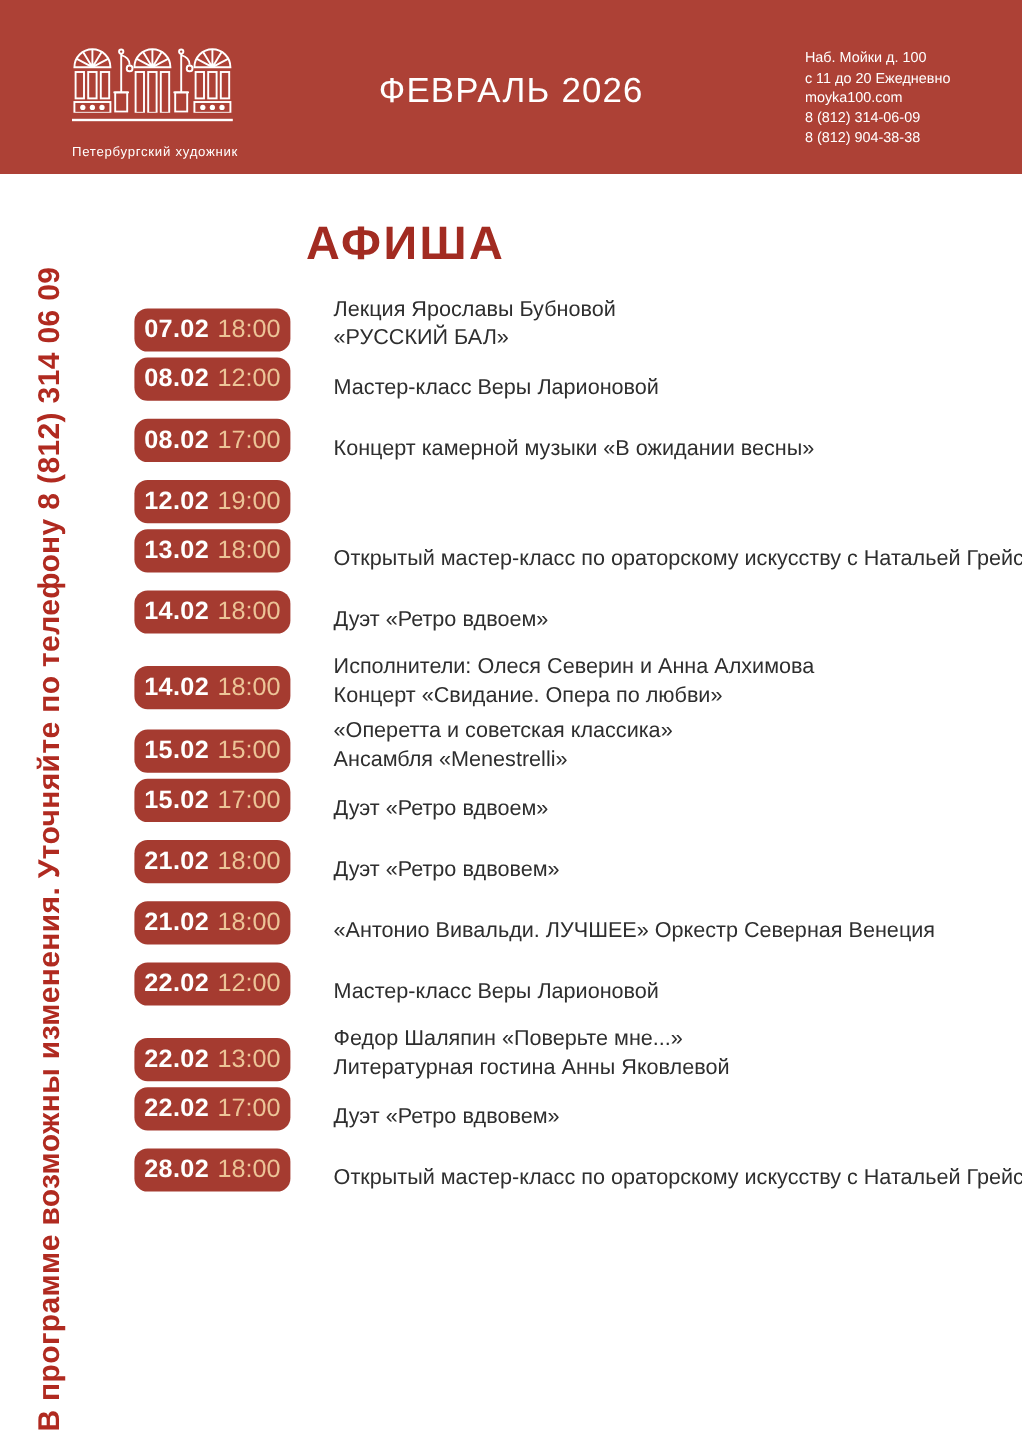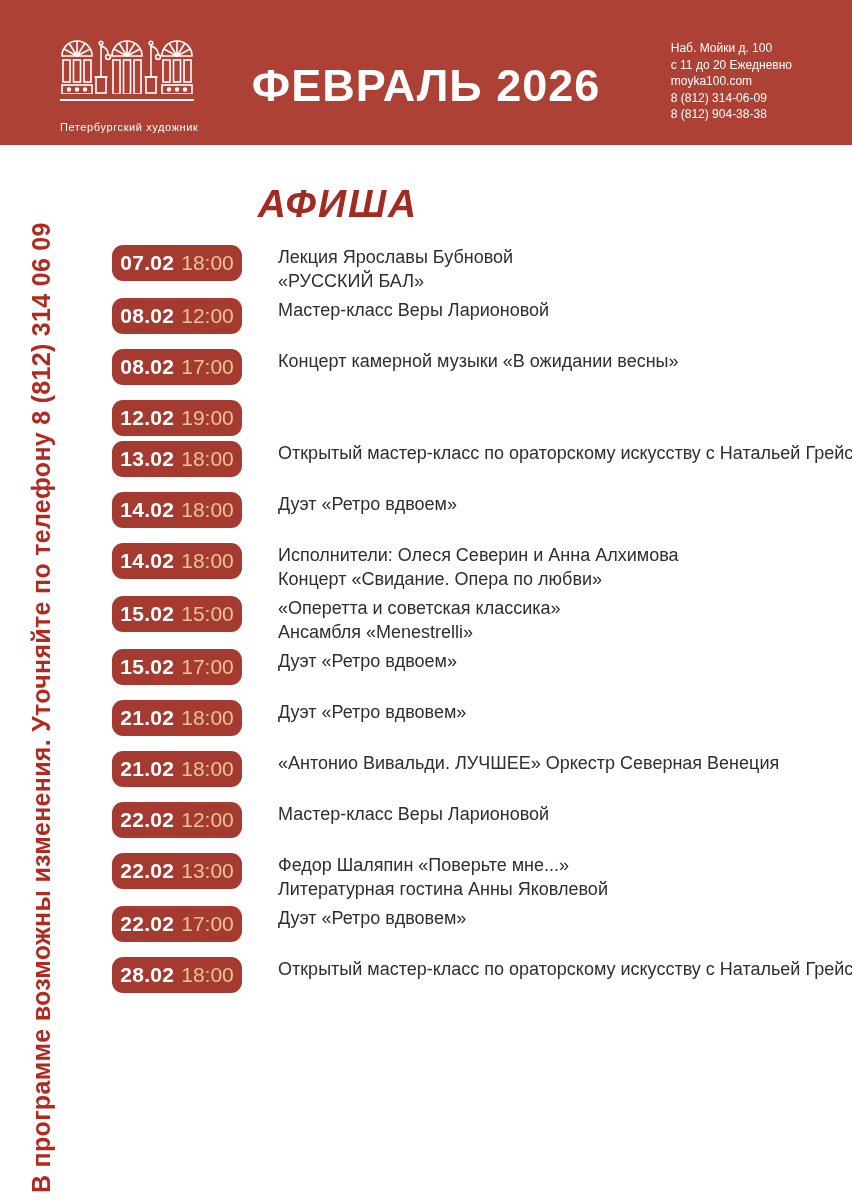--- a/index.html
+++ b/index.html
@@ -40,22 +40,22 @@
   .logo-caption{
     margin-top:20px;
     font-size:11px;
     letter-spacing:0.6px;
     white-space:nowrap;
     color:#ffffff;
   }
   .month-title{
     position:absolute;left:50%;top:60px;
     transform:translateX(-50%);
-    font-size:45px;
-    font-weight:700;
+    font-size:29px;
+    font-weight:400;
     letter-spacing:1px;
     color:#ffffff;
     white-space:nowrap;
   }
   .contact{
     position:absolute;right:60px;top:40px;
     text-align:left;
     color:#ffffff;
     font-size:12px;
     line-height:16.5px;
@@ -63,30 +63,29 @@
 
   
   .afisha{
     position:absolute;top:182px;left:0;
     width:676px;
     text-align:center;
     font-size:39px;
     font-weight:800;
     letter-spacing:2px;
     color:var(--accent-red);
-    font-style:italic;
   }
 
   
   .events{
     position:absolute;top:245px;left:112px;right:30px;
   }
   .event-row{
     display:flex;
-    align-items:flex-start;
+    align-items:flex-end;
     gap:36px;
     min-height:36px;
     margin-bottom:15px;
   }
   .event-row.two-line{margin-bottom:5px;}
   .date-badge{
     flex:0 0 130px;
     height:36px;
     background:var(--badge-bg);
     border-radius:11px;

